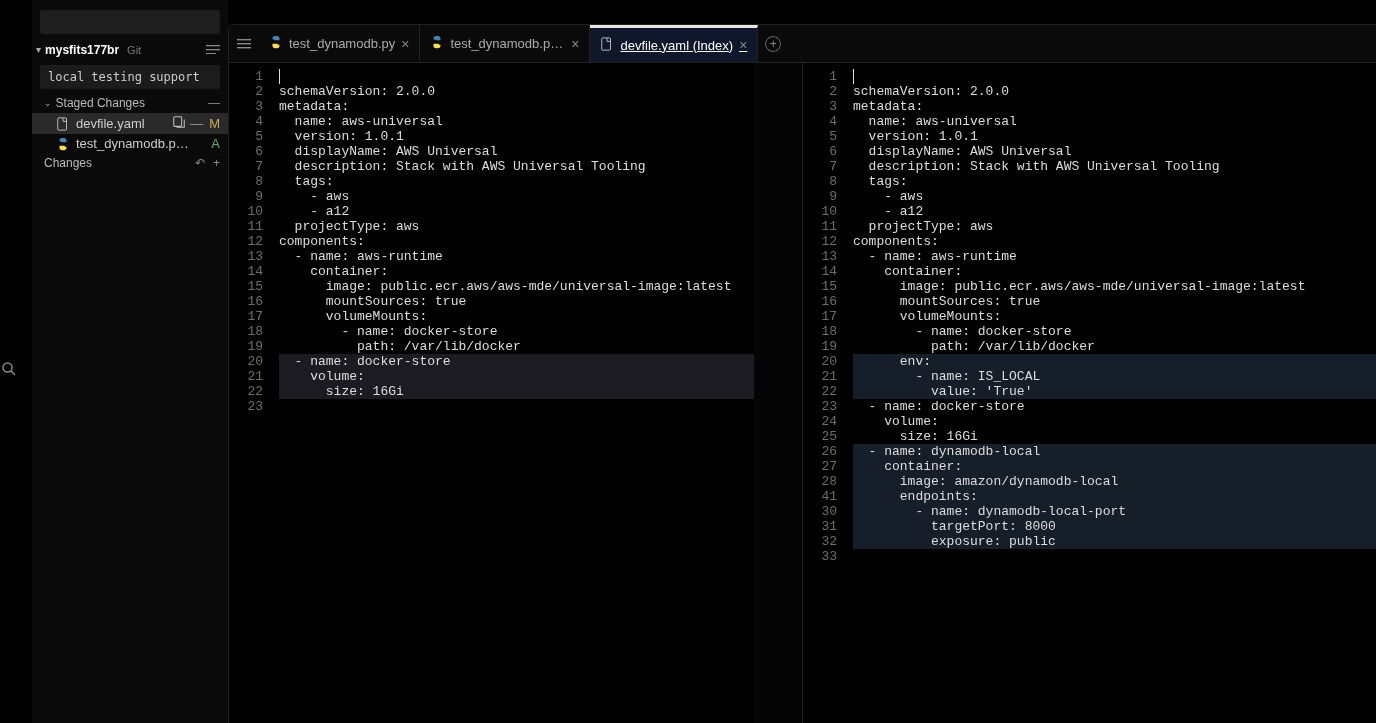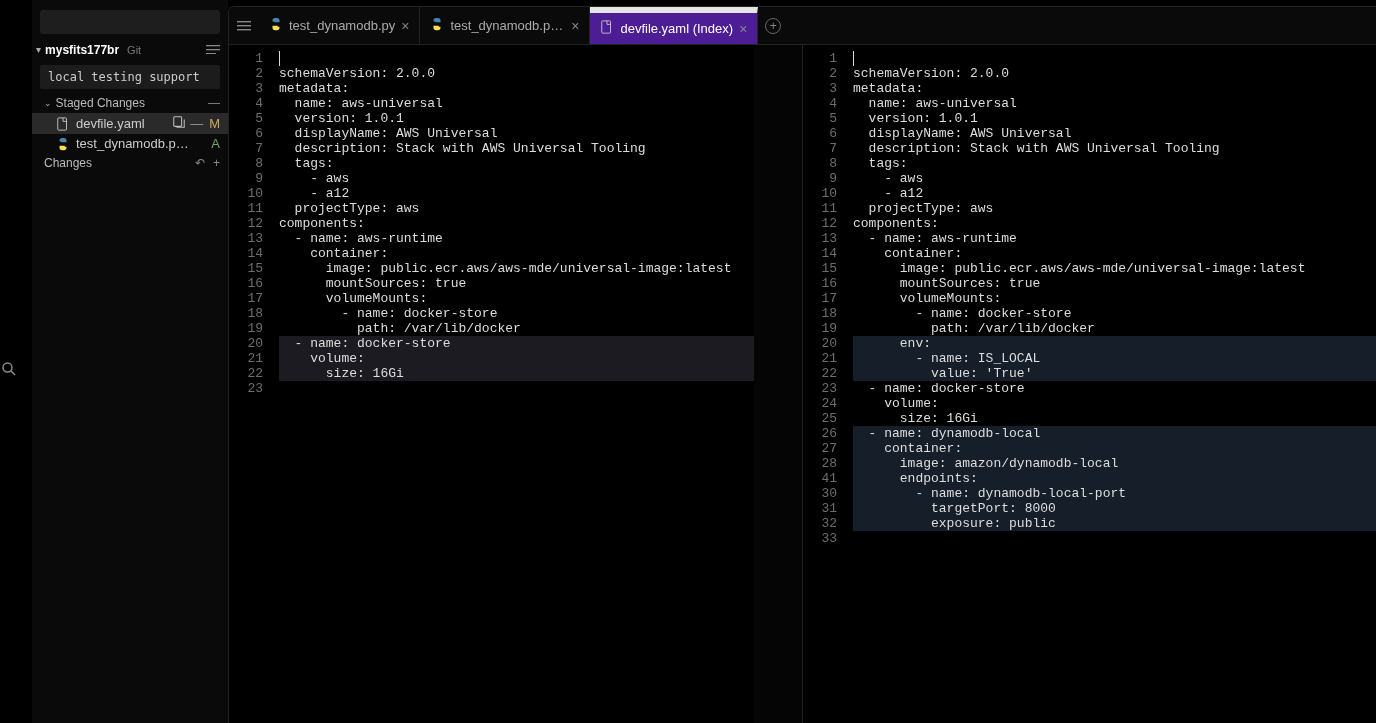--- a/index.html
+++ b/index.html
@@ -111,21 +111,21 @@
 .status-letter { font-weight: 500; margin-left: 2px; }
 .status-M { color: #c9a85e; }
 .status-A { color: #6ba86b; }
 
 .editor-area {
   flex: 1;
   display: flex;
   flex-direction: column;
   border-left: 1px solid #222;
   border-top: 1px solid #222;
-  margin-top: 6px;
+  margin-top: 24px;
   border-radius: 6px 0 0 0;
   overflow: hidden;
 }
 .tab-bar {
   display: flex;
   background: #0a0a0a;
   height: 38px;
   border-bottom: 1px solid #222;
   align-items: stretch;
 }
@@ -141,21 +141,21 @@
   display: flex;
   align-items: center;
   padding: 0 10px;
   gap: 6px;
   color: #aaa;
   font-size: 13px;
   border-right: 1px solid #222;
   cursor: pointer;
   max-width: 170px;
 }
-.tab.active { background: #4c1d95; color: #fff; border-top: 6px solid #e5e5e5; }
+.tab.active { background: #0f172a; color: #fff; border-top: 3px solid #e5e5e5; text-decoration: underline; }
 .tab-label { white-space: nowrap; overflow: hidden; text-overflow: ellipsis; }
 .tab-close { color: #888; font-size: 14px; }
 .tab-add {
   width: 30px;
   display: flex;
   align-items: center;
   justify-content: center;
   color: #888;
   cursor: pointer;
 }

